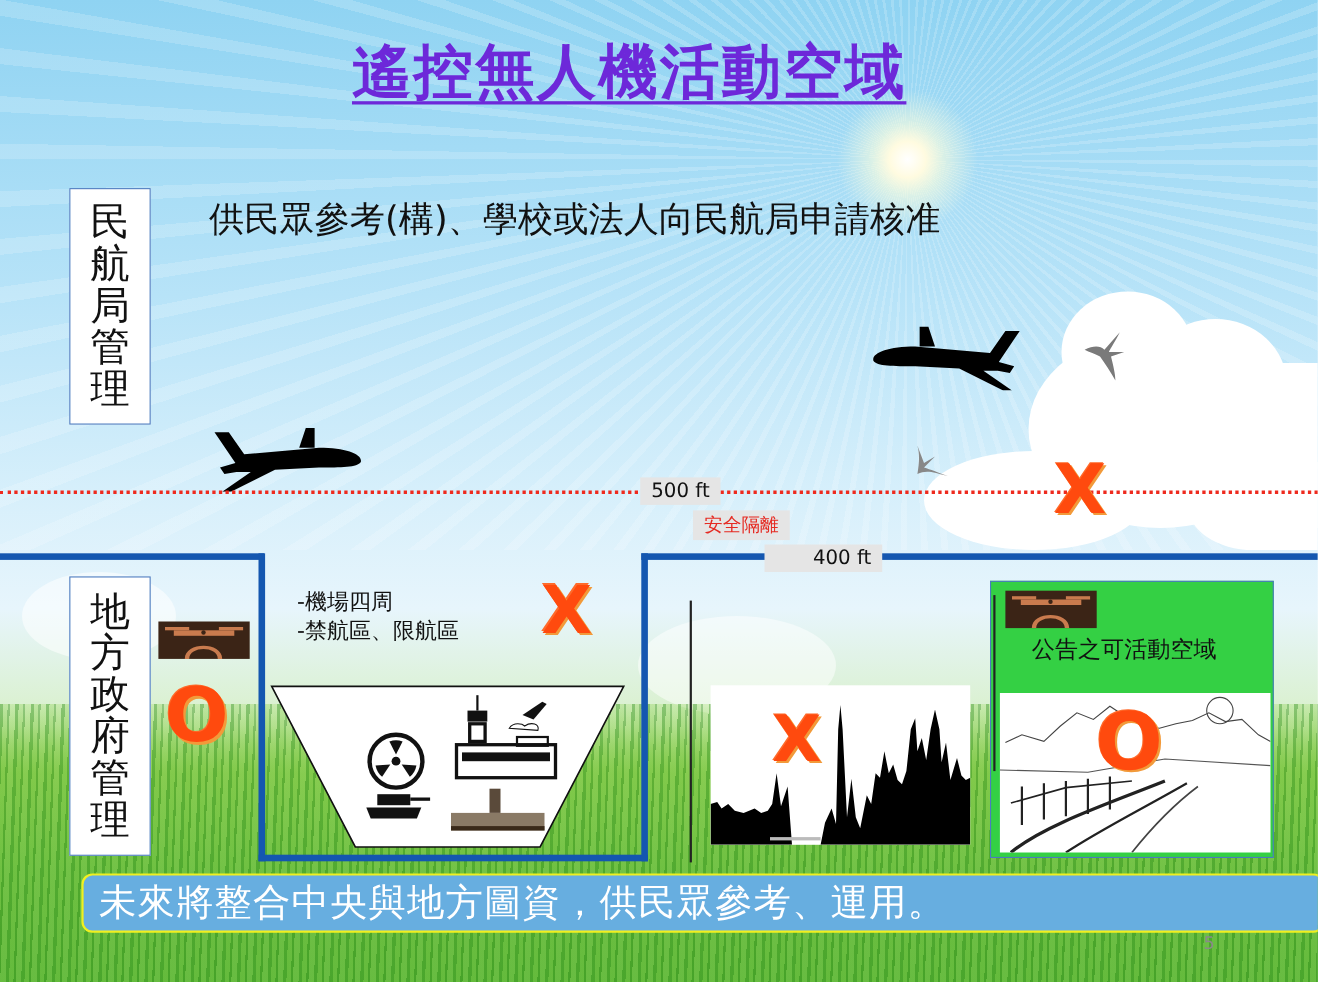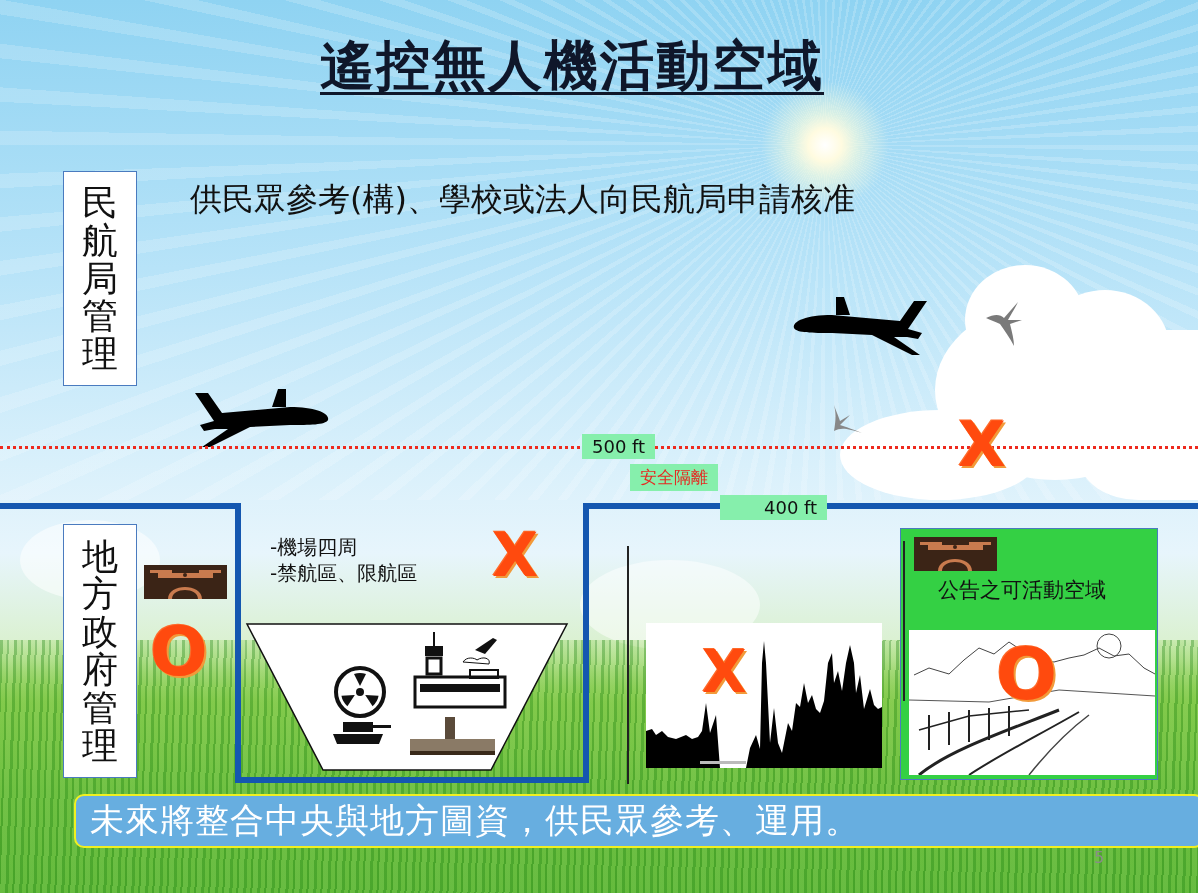--- a/index.html
+++ b/index.html
@@ -19,36 +19,36 @@
     pointer-events: none;
   }
   .cloud { position: absolute; background: #fff; border-radius: 50%; }
   .grass {
     position: absolute; left: 0; top: 640px; width: 1198px; height: 253px;
     background:
       repeating-linear-gradient(92deg, rgba(70,160,40,0.55) 0 3px, rgba(140,210,80,0.35) 3px 7px, rgba(60,150,30,0.45) 7px 9px, rgba(160,220,100,0.3) 9px 14px),
       linear-gradient(180deg, rgba(130,200,80,0) 0%, #7cc548 25%, #5fb73a 60%, #4fae32 100%);
   }
   .title {
-    position: absolute; left: 320px; top: 30px; font-size: 54px; font-weight: bold; color: #0f172a;
+    position: absolute; left: 320px; top: 30px; font-size: 54px; font-weight: bold; color: #6d28d9;
     text-decoration: underline; text-underline-offset: 8px; text-decoration-thickness: 3px; letter-spacing: 2px;
   }
   .vlabel {
     position: absolute; background: #fff; border: 1.5px solid #4a7bbf; font-size: 36px; color: #111;
     display: flex; flex-direction: column; align-items: center; justify-content: center; line-height: 1.05;
   }
   .vlabel span { display: block; }
   .subtitle { position: absolute; left: 190px; top: 178px; font-size: 32px; color: #111; }
   .plane { position: absolute; }
   .bird { position: absolute; }
   .dotline {
     position: absolute; left: 0; top: 446px; width: 1198px; height: 0;
     border-top: 3px dotted #ee2a1e;
   }
-  .tag { position: absolute; background: #86efac; font-size: 18px; color: #111; padding: 2px 10px; }
+  .tag { position: absolute; background: #e5e5e5; font-size: 18px; color: #111; padding: 2px 10px; }
   .tag.red { color: #e52a22; font-size: 17px; }
   .blueline { position: absolute; background: #1457b0; }
   .mark {
     position: absolute; font-weight: bold; color: #ff4a0e;
     text-shadow: 2px 2px 0 #f29a3a, -1px -1px 0 #ff6a2a;
     font-family: "DejaVu Sans", sans-serif;
   }
   .drone {
     position: absolute; background: #3b2416; overflow: hidden;
   }
@@ -113,21 +113,21 @@
 <div class="tag" style="left:582px;top:434px;">500 ft</div>
 <div class="tag red" style="left:630px;top:464px;">安全隔離</div>
 
 <div class="mark" style="left:958px;top:408px;font-size:62px;">X</div>
 
 <div class="blueline" style="left:0;top:503px;width:240px;height:6px;"></div>
 <div class="blueline" style="left:235px;top:503px;width:6px;height:280px;"></div>
 <div class="blueline" style="left:235px;top:777px;width:354px;height:6px;"></div>
 <div class="blueline" style="left:583px;top:503px;width:6px;height:280px;"></div>
 <div class="blueline" style="left:583px;top:503px;width:615px;height:6px;"></div>
-<div class="tag" style="left:720px;top:495px;padding-left:44px;">400 ft</div>
+<div class="tag" style="left:695px;top:495px;padding-left:44px;">400 ft</div>
 
 <div class="vlabel" style="left:63px;top:524px;width:74px;height:254px;">
   <span>地</span>
   <span>方</span>
   <span>政</span>
   <span>府</span>
   <span>管</span>
   <span>理</span>
 </div>
 

